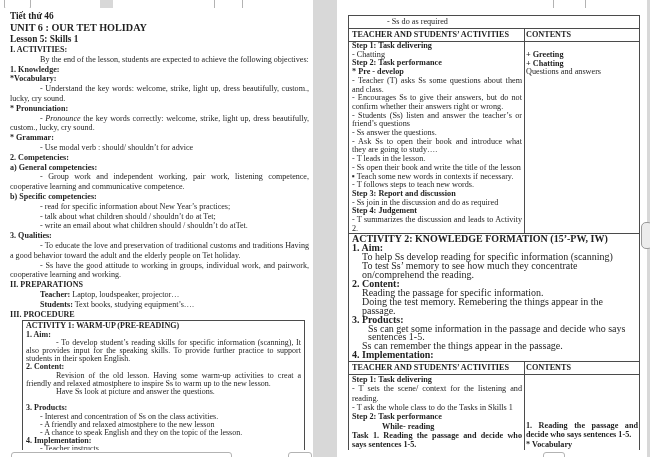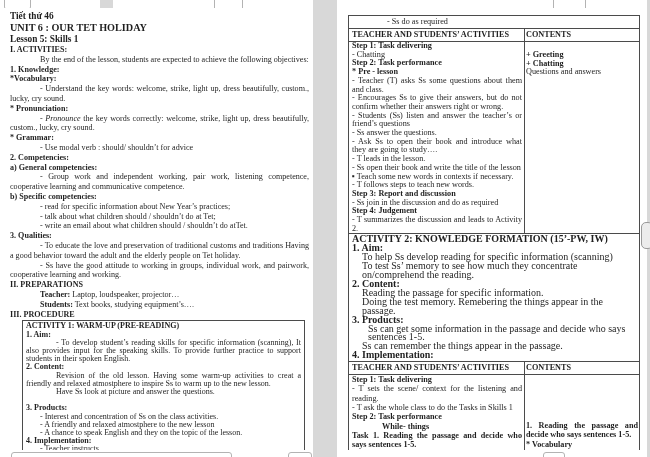--- a/index.html
+++ b/index.html
@@ -139,21 +139,21 @@
       <div class="cell c1">TEACHER AND STUDENTS’ ACTIVITIES</div>
       <div class="cell c2">CONTENTS</div>
     </div>
 
     <div class="trow tb1">
       <div class="cell c1">
 
       <div class="ln b"><span class="ld"></span><span>Step 1: Task delivering</span></div>
           <div class="ln "><span class="ld"></span><span>- Chatting</span></div>
           <div class="ln b"><span class="ld"></span><span>Step 2: Task performance</span></div>
-          <div class="ln b"><span class="ld"></span><span>* Pre - lesson</span></div>
+          <div class="ln b"><span class="ld"></span><span>* Pre - develop</span></div>
           <div class="ln j"><span class="ld"></span><span>- Teacher (T) asks Ss some questions about them and class.</span></div>
           <div class="ln j"><span class="ld"></span><span>- Encourages Ss to give their answers, but do not confirm whether their answers right or wrong.</span></div>
           <div class="ln j"><span class="ld"></span><span>- Students (Ss) listen and answer the teacher’s or friend’s questions</span></div>
           <div class="ln "><span class="ld"></span><span>- Ss answer the questions.</span></div>
           <div class="ln j"><span class="ld"></span><span>- Ask Ss to open their book and introduce what they are going to study….</span></div>
           <div class="ln "><span class="ld"></span><span>- T leads in the lesson.</span></div>
           <div class="ln j"><span class="ld"></span><span>- Ss open their book and write the title of the lesson</span></div>
           <div class="ln j"><span class="ld"></span><span>▪ Teach some new words in contexts if necessary.</span></div>
           <div class="ln "><span class="ld"></span><span>- T follows steps to teach new words.</span></div>
           <div class="ln b"><span class="ld"></span><span>Step 3: Report and discussion</span></div>
@@ -189,21 +189,21 @@
       <div class="cell c2">CONTENTS</div>
     </div>
 
     <div class="trow tb2">
       <div class="cell c1">
 
       <div class="ln b"><span class="ld"></span><span>Step 1: Task delivering</span></div>
           <div class="ln j"><span class="ld"></span><span>- T sets the scene/ context for the listening and reading.</span></div>
           <div class="ln j"><span class="ld"></span><span>- T ask the whole class to do the Tasks in Skills 1</span></div>
           <div class="ln b"><span class="ld"></span><span>Step 2: Task performance</span></div>
-          <div class="ln b i2"><span class="ld"></span><span>While- things</span></div>
+          <div class="ln b i2"><span class="ld"></span><span>While- reading</span></div>
           <div class="ln b j"><span class="ld"></span><span>Task 1. Reading the passage and decide who says sentences 1-5.</span></div>
         </div>
       <div class="cell c2">
 
       <div class="ln b j"><span class="ld"></span><span>1. Reading the passage and decide who says sentences 1-5.</span></div>
           <div class="ln b"><span class="ld"></span><span>* Vocabulary</span></div>
         </div>
     </div>
 
   </div>

